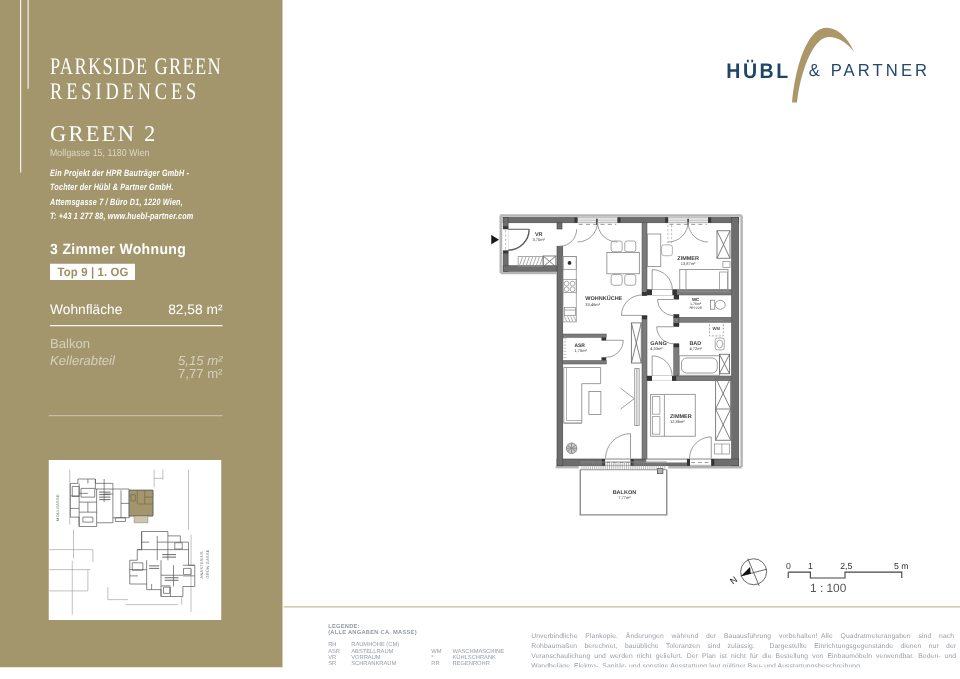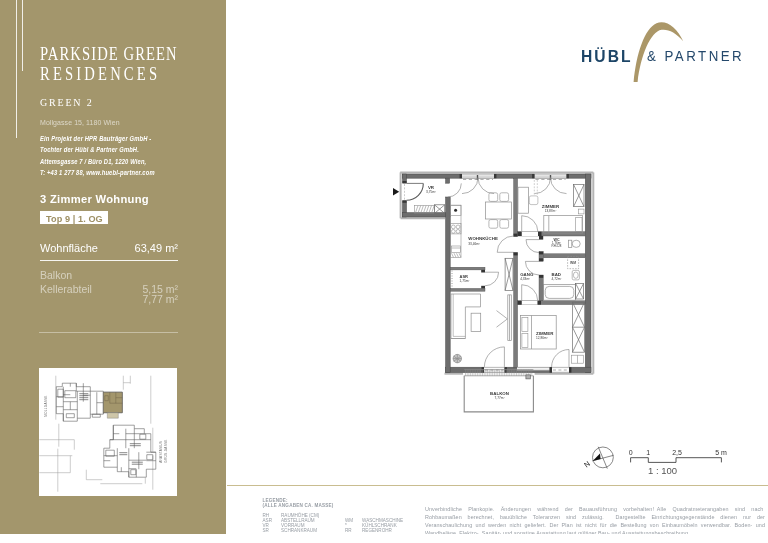--- a/index.html
+++ b/index.html
@@ -11,38 +11,38 @@
 <div class="page">
 
   <div class="abs" style="left:0;top:0;width:226px;height:543px;background:#a3966c;"></div>
 
   <div class="abs" style="left:16.4px;top:0;width:1px;height:138px;background:rgba(255,255,255,.85);"></div>
 
   <div class="abs" style="left:22.4px;top:0;width:1px;height:71px;background:rgba(255,255,255,.85);"></div>
 
   <div class="abs" style="left:40px;top:43.5px;width:200px;font-family:'Liberation Serif',serif;font-size:19px;line-height:20.4px;letter-spacing:1.4px;color:#ffffff;transform:scaleX(.77);transform-origin:left top;">PARKSIDE GREEN <span style="letter-spacing:4.1px;">RESIDENCES</span></div>
 
-  <div class="abs" style="left:40px;top:97px;font-family:'Liberation Serif',serif;font-size:10px;letter-spacing:1.8px;color:#ffffff;transform:scaleX(1);transform-origin:left top;">GREEN 2</div>
+  <div class="abs" style="left:40px;top:97px;font-family:'Liberation Serif',serif;font-size:18px;letter-spacing:1.8px;color:#ffffff;transform:scaleX(1);transform-origin:left top;">GREEN 2</div>
 
   <div class="abs" style="left:40px;top:117.5px;font-size:8px;letter-spacing:.1px;color:rgba(255,255,255,.62);transform:scaleX(.87);transform-origin:left top;">Mollgasse 15, 1180 Wien</div>
 
   <div class="abs" style="left:40px;top:133px;width:200px;font-size:7.4px;font-style:italic;font-weight:bold;line-height:11.3px;letter-spacing:.2px;color:#ffffff;transform:scaleX(.78);transform-origin:left top;">Ein Projekt der HPR Bauträger GmbH -<br>Tochter der Hübl &amp; Partner GmbH.<br>Attemsgasse 7 / Büro D1, 1220 Wien,<br>T: +43 1 277 88, www.huebl-partner.com</div>
 
   <div class="abs" style="left:40px;top:192px;font-size:11.8px;font-weight:bold;letter-spacing:.3px;color:#ffffff;transform:scaleX(.95);transform-origin:left top;">3 Zimmer Wohnung</div>
 
   <div class="abs" style="left:40px;top:210.5px;width:68px;height:13.5px;background:#ffffff;"></div>
   <div class="abs" style="left:45.5px;top:212.8px;font-size:9.6px;font-weight:bold;letter-spacing:.1px;color:#9d8f63;transform:scaleX(.95);transform-origin:left top;">Top 9 | 1. OG</div>
 
-  <div class="abs" style="left:40px;top:241.5px;width:138px;font-size:11px;font-weight:normal;color:#ffffff;">Wohnfläche<span style="float:right;">63,49 m²</span></div>
+  <div class="abs" style="left:40px;top:241.5px;width:138px;font-size:11px;font-weight:normal;color:#ffffff;">Wohnfläche<span style="float:right;">82,58 m²</span></div>
 
   <div class="abs" style="left:40px;top:260px;width:138px;height:1px;background:rgba(255,255,255,.9);"></div>
 
   <div class="abs" style="left:40px;top:268.5px;width:138px;font-size:10.5px;color:rgba(255,255,255,.55);">Balkon<span style="float:right;margin-top:24px;">7,77 m²</span></div>
 
-  <div class="abs" style="left:40px;top:283px;width:138px;font-size:10.5px;color:rgba(255,255,255,.55);">Kellerabteil<span style="float:right;margin-left:16px;">5,15 m²</span></div>
+  <div class="abs" style="left:40px;top:283px;width:138px;font-size:10.5px;color:rgba(255,255,255,.55);font-style:italic;">Kellerabteil<span style="float:right;margin-left:16px;">5,15 m²</span></div>
 
   <div class="abs" style="left:38.7px;top:368.3px;width:138.4px;height:127.7px;background:#ffffff;"></div>
 
   <div class="abs" style="left:39px;top:332.4px;width:139px;height:1px;background:rgba(255,255,255,.38);"></div>
 
   <svg class="abs" style="left:38.7px;top:368.3px;" width="139" height="128" viewBox="38.7 368.3 139 128" fill="none">
 
     <g stroke="#9a9a9a" stroke-width="0.5">
       <path d="M 55.5 376 V 420 M 58.5 424 V 447 M 57.5 449 V 492"></path>
       <path d="M 123 376 V 390 M 130 376 V 384 M 123 383 H 130"></path>

